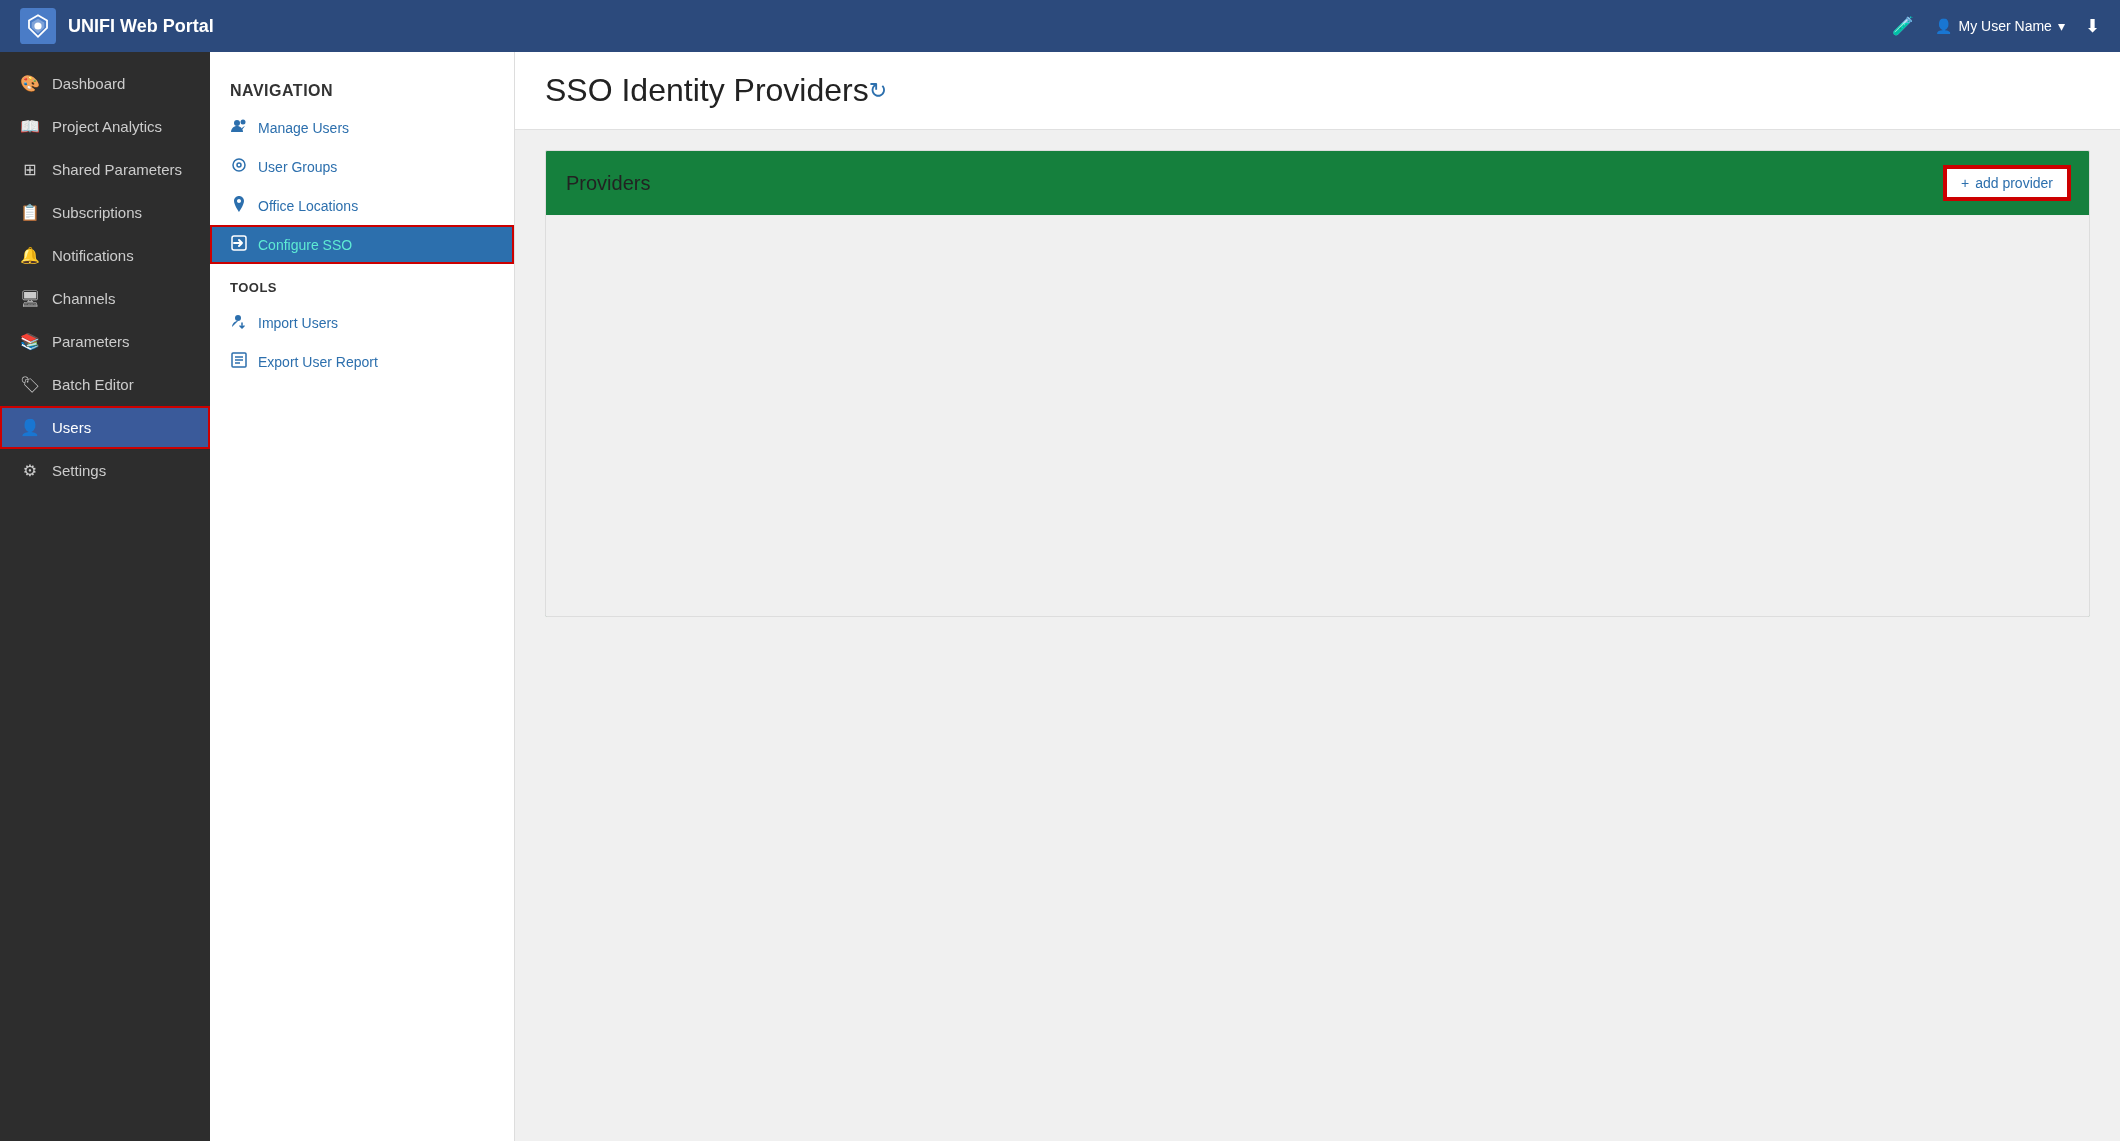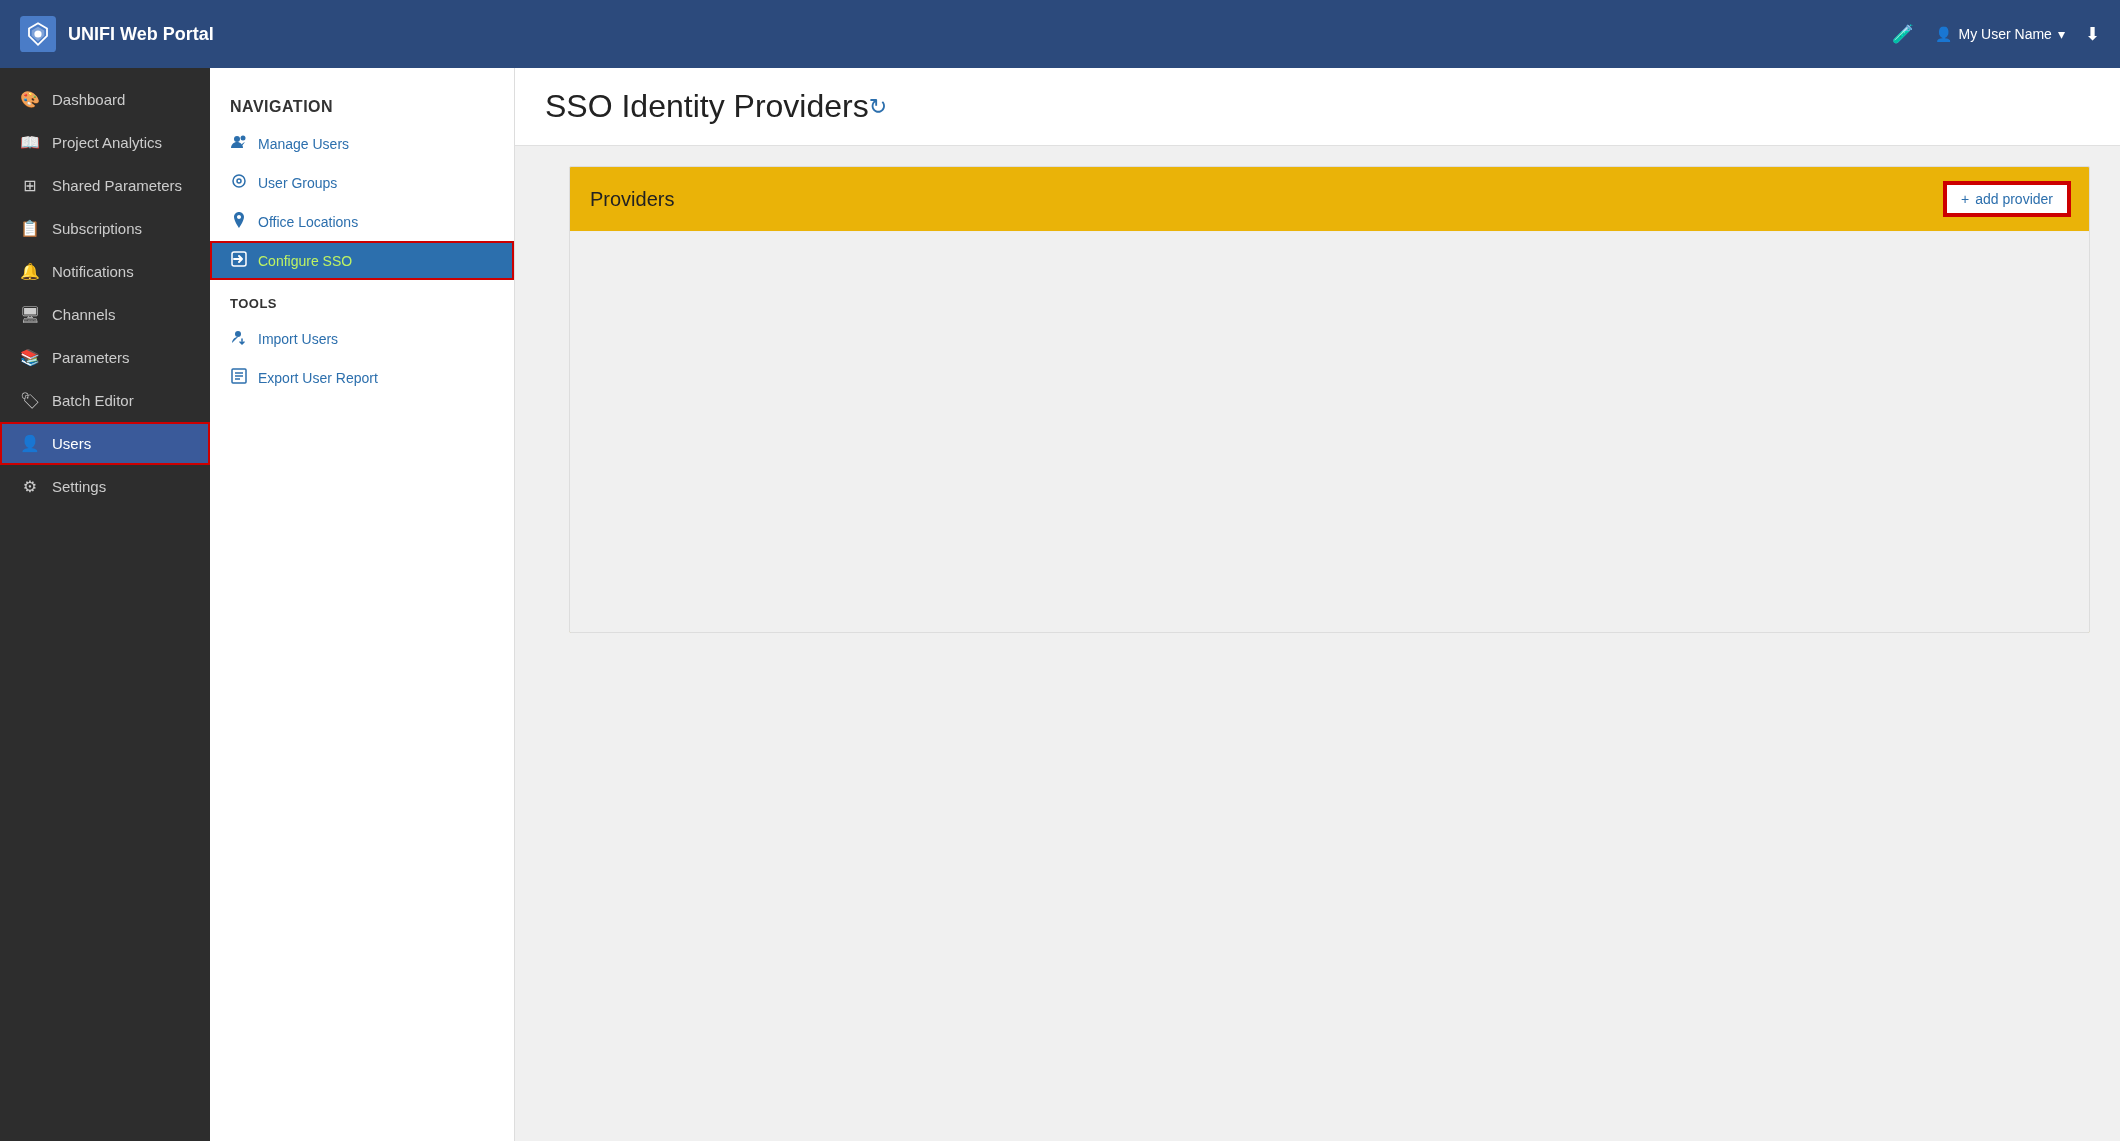--- a/index.html
+++ b/index.html
@@ -2,21 +2,21 @@
 <html><head>
   <meta charset="utf-8">
   <style>
     * { margin: 0; padding: 0; box-sizing: border-box; }
     body { font-family: -apple-system, BlinkMacSystemFont, 'Segoe UI', sans-serif; display: flex; flex-direction: column; height: 100vh; overflow: hidden; }
 
     
     .top-header {
       background: #2c4a7c;
       color: white;
-      height: 68px;
+      height: 52px;
       display: flex;
       align-items: center;
       padding: 0 20px;
       justify-content: space-between;
       flex-shrink: 0;
     }
     .header-left {
       display: flex;
       align-items: center;
       gap: 12px;
@@ -108,21 +108,21 @@
       align-items: center;
       gap: 10px;
       padding: 10px 20px;
       color: #2c6fad;
       cursor: pointer;
       font-size: 14px;
       font-weight: 500;
     }
     .nav-item.active {
       background: #2c6fad;
-      color: #bef264;
+      color: #5eead4;
       text-align: center;
     }
     .nav-item.active .nav-item-icon {
       color: white;
     }
     .nav-item-icon {
       font-size: 15px;
       width: 18px;
       text-align: center;
       color: #2c6fad;
@@ -171,25 +171,24 @@
     .refresh-icon {
       font-size: 22px;
       color: #2c6fad;
       cursor: pointer;
     }
     .content-body {
       padding: 20px 30px;
       flex: 1;
     }
     .providers-card {
-      background: #eab308;
+      background: #15803d;
       border: 1px solid #ddd;
       border-radius: 2px;
       padding: 0;
-      margin-left: 24px;
     }
     .providers-header {
       display: flex;
       align-items: center;
       justify-content: space-between;
       padding: 16px 20px;
       border-bottom: 1px solid #eee;
     }
     .providers-title {
       font-size: 20px;

